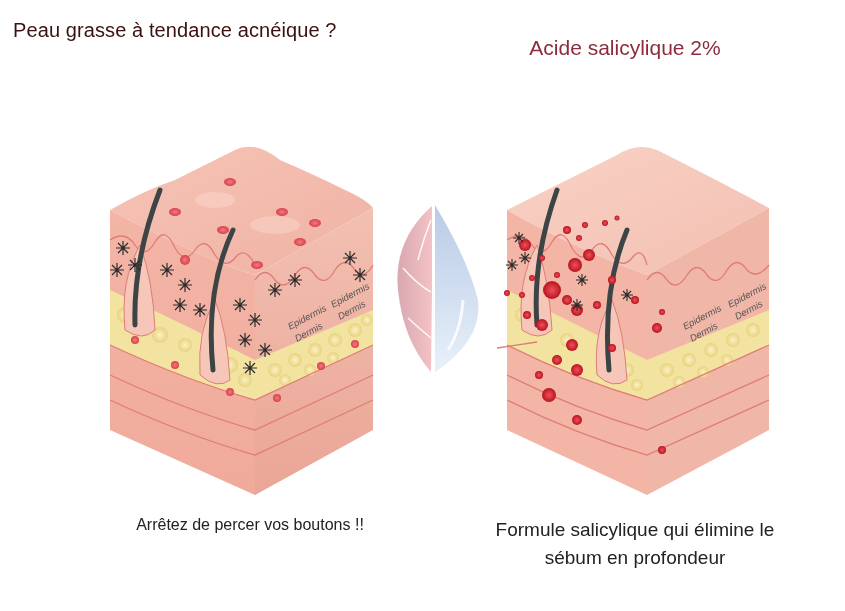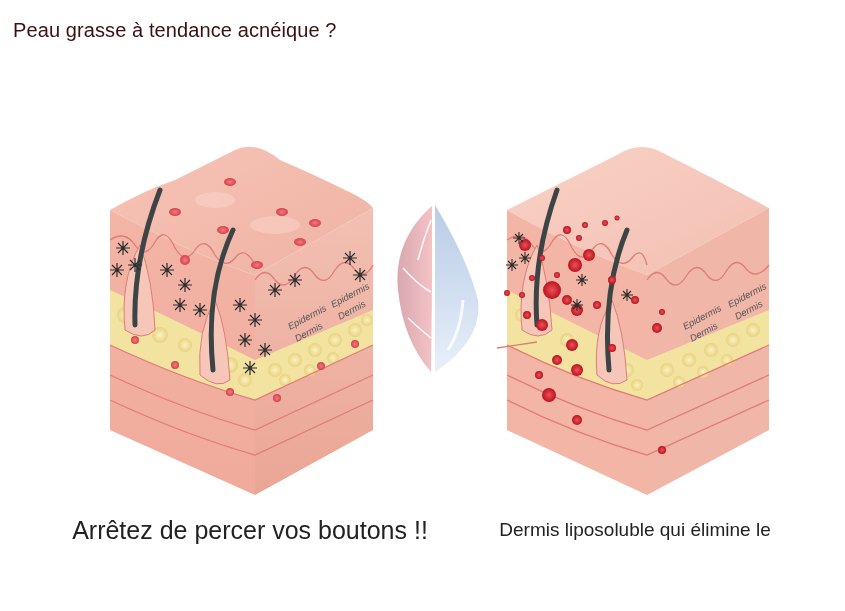--- a/index.html
+++ b/index.html
@@ -3,33 +3,34 @@
 <meta charset="utf-8">
 <style>
   html, body { margin:0; padding:0; background:#ffffff; }
   body { width:845px; height:611px; position:relative; overflow:hidden;
          font-family:"Liberation Sans", "DejaVu Sans", sans-serif; }
   .title-left { position:absolute; left:13px; top:19px; font-size:20px; color:#3b1010; letter-spacing:0.1px; }
   .title-right { position:absolute; left:470px; top:34px; width:310px; text-align:center;
                  font-size:21px; line-height:28px; color:#8e2b3d; }
   .title-right span { display:block; }
   .caption-left { position:absolute; left:50px; top:516px; width:400px; text-align:center;
-                  font-size:25px; color:#222; }
+                  font-size:16px; color:#222; }
   .caption-right { position:absolute; left:455px; top:516px; width:360px; text-align:center;
                    font-size:19px; line-height:28px; color:#222; }
   .caption-right span { display:block; }
   svg.block { position:absolute; }
   .lbl { font-family:"Liberation Sans", sans-serif; font-style:italic; font-size:9.5px; fill:#555; }
 </style>
 </head>
 <body>
 
 <div class="title-left">Peau grasse à tendance acnéique ?</div>
 
 <div class="title-right">
+  <span>Acide salicylique 2%</span>
 </div>
 
 <svg class="block" style="left:105px; top:130px;" width="275" height="370" viewBox="0 0 275 370">
   <defs>
     <linearGradient id="topL" x1="0" y1="0" x2="1" y2="1">
       <stop offset="0" stop-color="#f6c4b6"></stop>
         <stop offset="1" stop-color="#efb2a3"></stop>
     </linearGradient>
     <linearGradient id="frontL" x1="0" y1="0" x2="0" y2="1">
       <stop offset="0" stop-color="#f3b5a6"></stop>
@@ -288,14 +289,15 @@
   </g>
   <text class="lbl" x="188" y="200" transform="rotate(-28 188 200)">Epidermis</text>
   <text class="lbl" x="195" y="212" transform="rotate(-28 195 212)">Dermis</text>
   <text class="lbl" x="233" y="178" transform="rotate(-28 233 178)">Epidermis</text>
   <text class="lbl" x="240" y="190" transform="rotate(-28 240 190)">Dermis</text>
 </svg>
 
 <div class="caption-left">Arrêtez de percer vos boutons !!</div>
 
 <div class="caption-right">
-  <span>Dermis liposoluble qui élimine le</span>
+  <span>Formule salicylique qui élimine le</span>
+  <span>sébum en profondeur</span>
 </div>
 
 </body></html>

